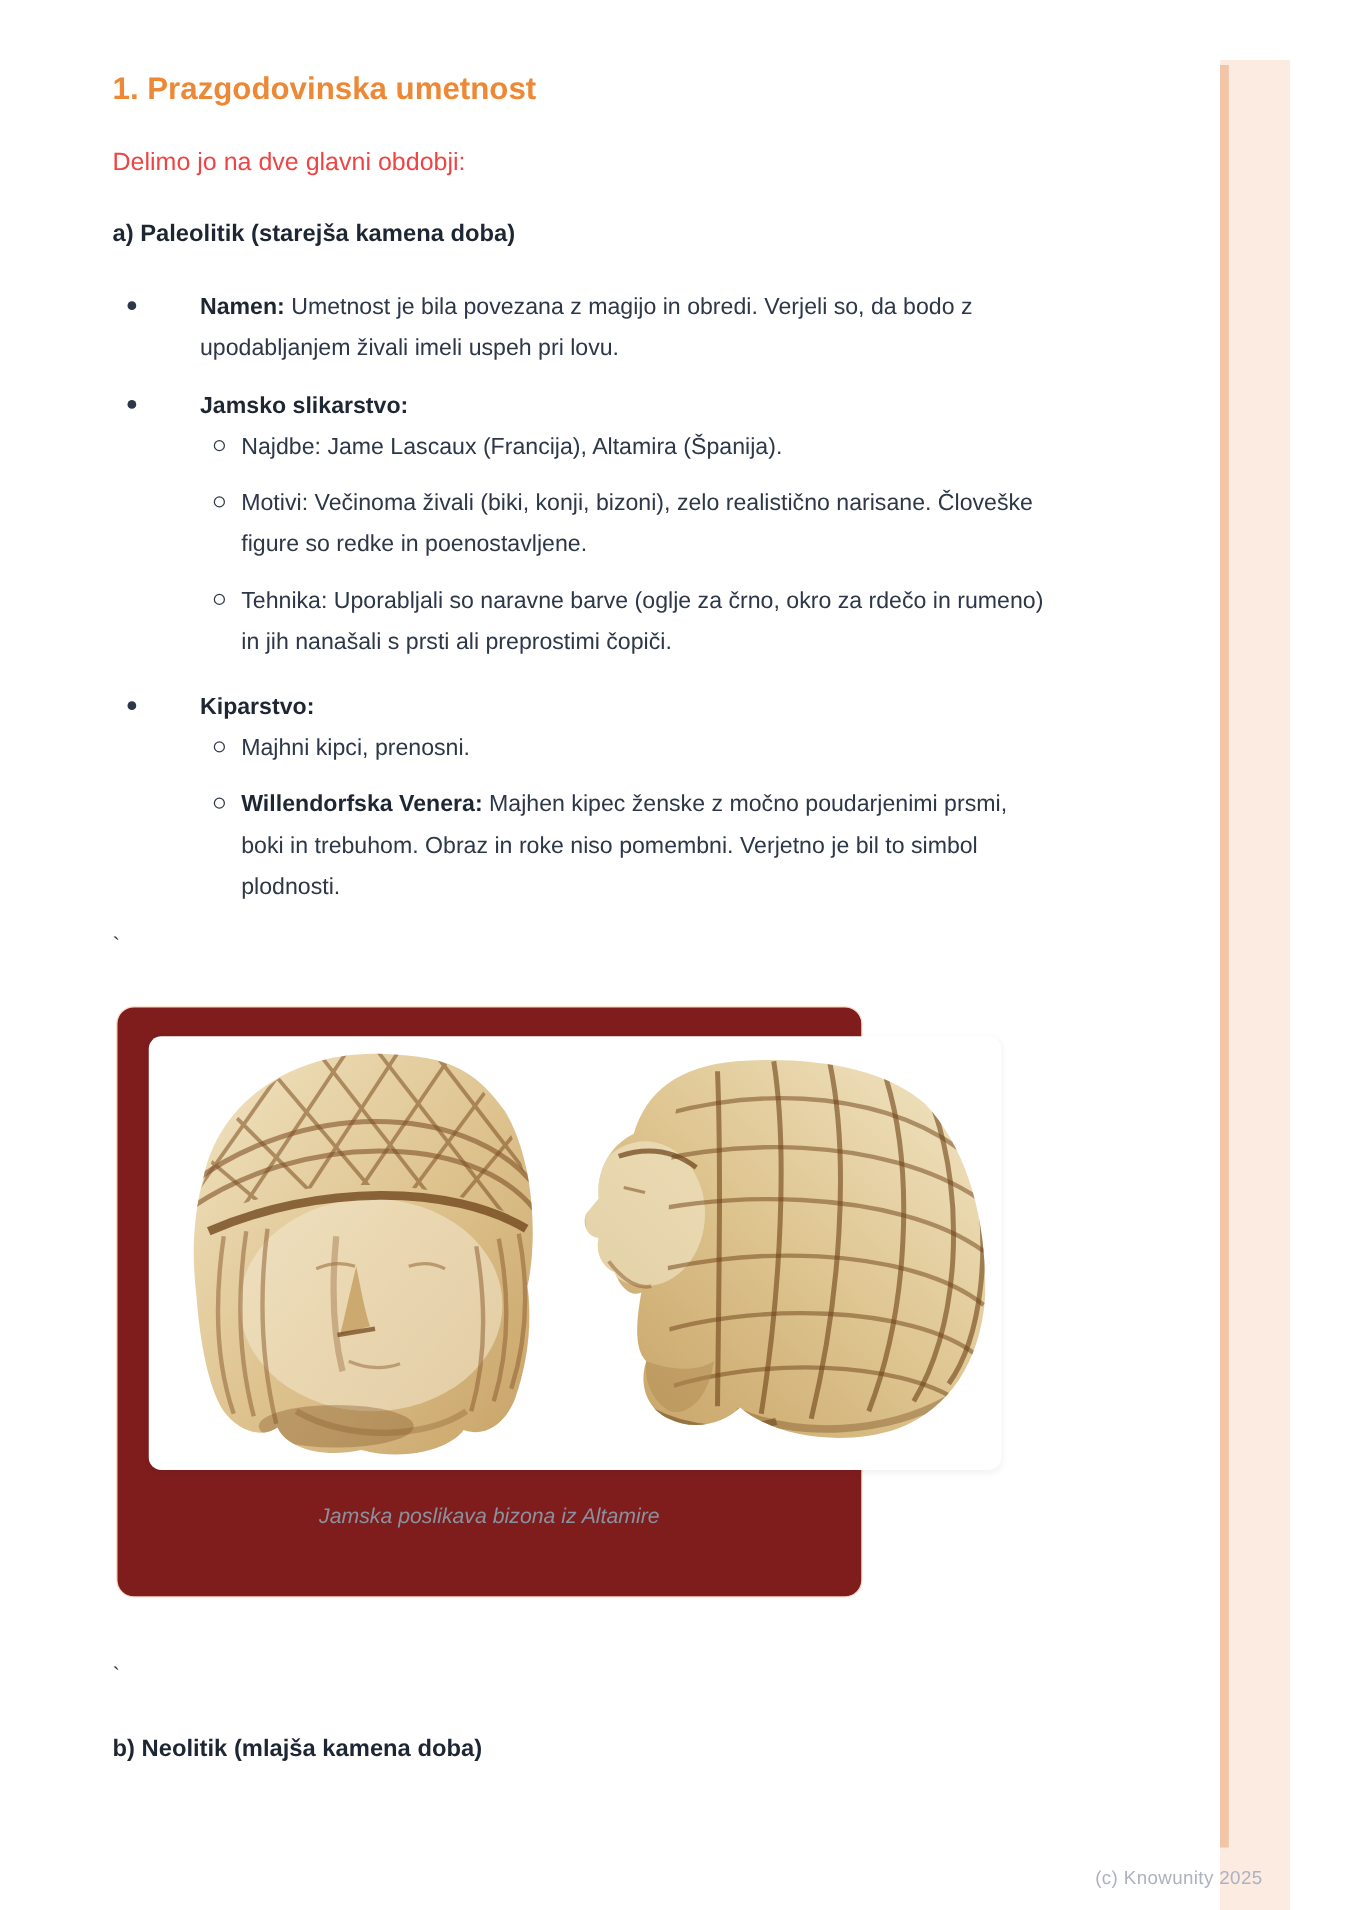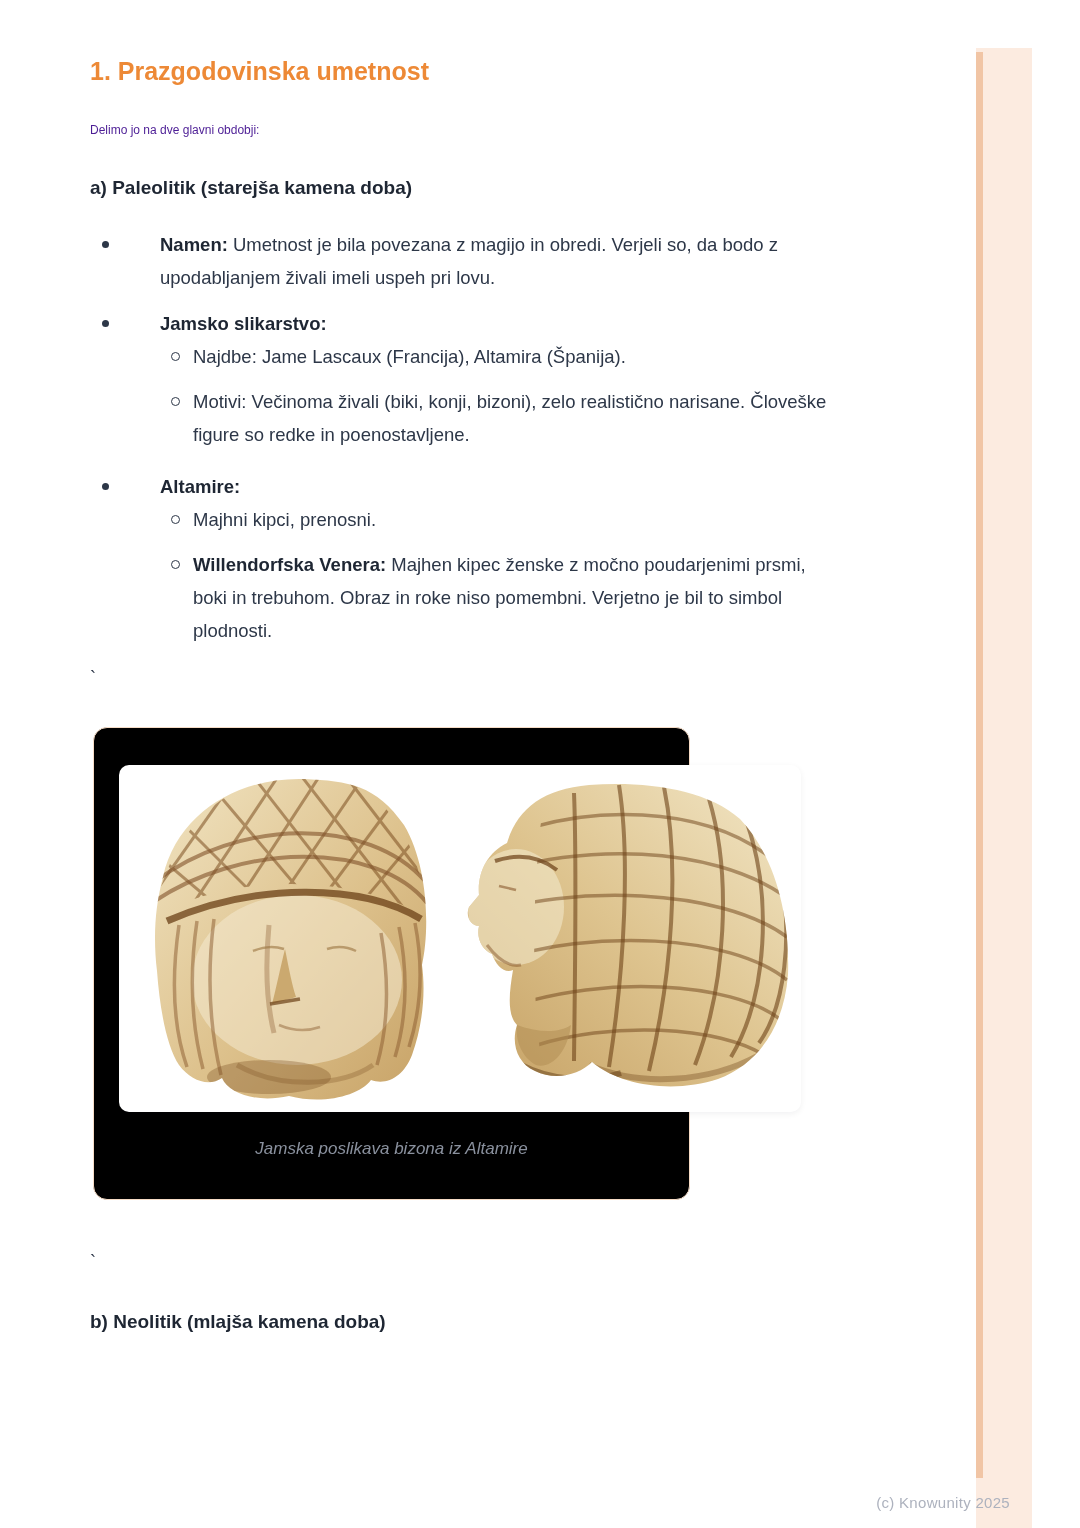--- a/index.html
+++ b/index.html
@@ -23,21 +23,21 @@
   .content{
     position:absolute;left:90px;top:4px;width:748px;z-index:1;
   }
   .title{
     margin:52px 0 0 0;
     font-size:25px;line-height:30px;font-weight:bold;
     color:#ed8936;
   }
   .intro{
     margin:32px 0 0 0;
-    font-size:12px;line-height:24px;color:#4c1d95;
+    font-size:20px;line-height:24px;color:#ef4444;
   }
   .subheading{
     margin:34px 0 0 0;
     font-size:19px;line-height:24px;font-weight:bold;color:#1e2633;
   }
   .subheading.bottom{margin-top:36px;}
   
   .l1{list-style:none;margin:28px 0 0 0;padding:0;}
   .l1 > li{display:flex;align-items:flex-start;margin-bottom:13px;gap:36px;}
   .marker-dot{
@@ -56,24 +56,24 @@
   }
   .stray{
     margin-top:4px;font-size:18px;line-height:24px;color:#2d3748;height:24px;
   }
   .stray.second{margin-top:50px;}
   
   .card{
     box-sizing:border-box;
     margin:37px 0 0 3px;
     width:597px;height:473px;
-    background:#000000;
+    background:#7f1d1d;
     border:1px solid #f6dcc6;
     border-radius:14px;
-    padding:37px 25px 0 25px;
+    padding:23px 25px 0 25px;
   }
   .imgbox{
     width:682px;height:347px;background:#ffffff;border-radius:10px;
     box-shadow:0 2px 6px rgba(15,23,42,.06);
     overflow:hidden;
   }
   .caption{
     margin-top:25px;text-align:center;
     font-size:17px;line-height:24px;font-style:italic;color:#8a919e;
   }
@@ -119,28 +119,34 @@
               <div class="li-body">
                 <span>Najdbe: Jame Lascaux (Francija), Altamira (Španija).</span>
               </div>
             </li>
             <li>
               <span class="marker-circle"></span>
               <div class="li-body">
                 <span>Motivi: Večinoma živali (biki, konji, bizoni), zelo realistično narisane. Človeške figure so redke in poenostavljene.</span>
               </div>
             </li>
+            <li>
+              <span class="marker-circle"></span>
+              <div class="li-body">
+                <span>Tehnika: Uporabljali so naravne barve (oglje za črno, okro za rdečo in rumeno) in jih nanašali s prsti ali preprostimi čopiči.</span>
+              </div>
+            </li>
           </ul>
         </div>
       </li>
 
       <li>
         <span class="marker-dot"></span>
         <div class="li-body">
-          <b>Altamire:</b>
+          <b>Kiparstvo:</b>
           <ul class="l2">
             <li>
               <span class="marker-circle"></span>
               <div class="li-body">
                 <span>Majhni kipci, prenosni.</span>
               </div>
             </li>
             <li>
               <span class="marker-circle"></span>
               <div class="li-body">

